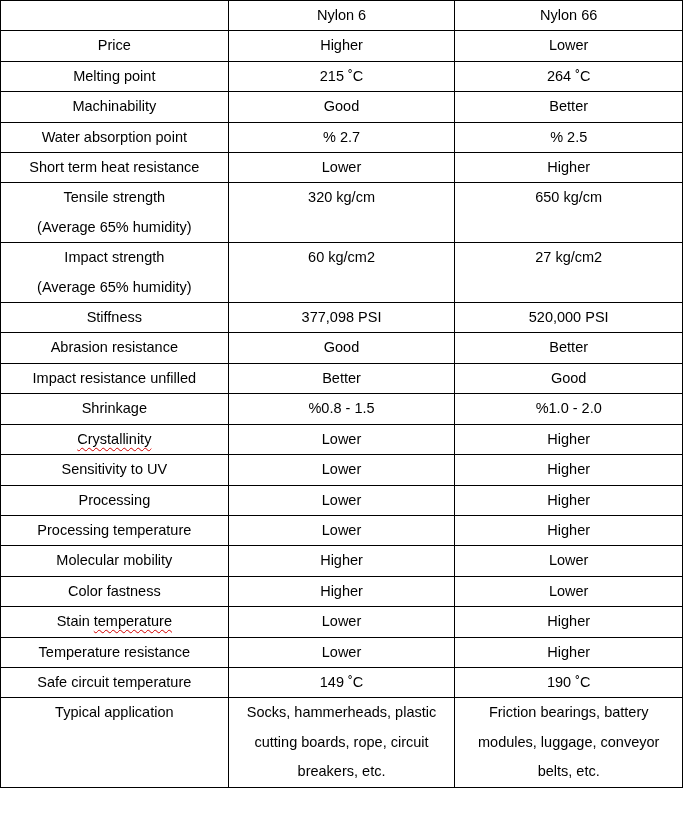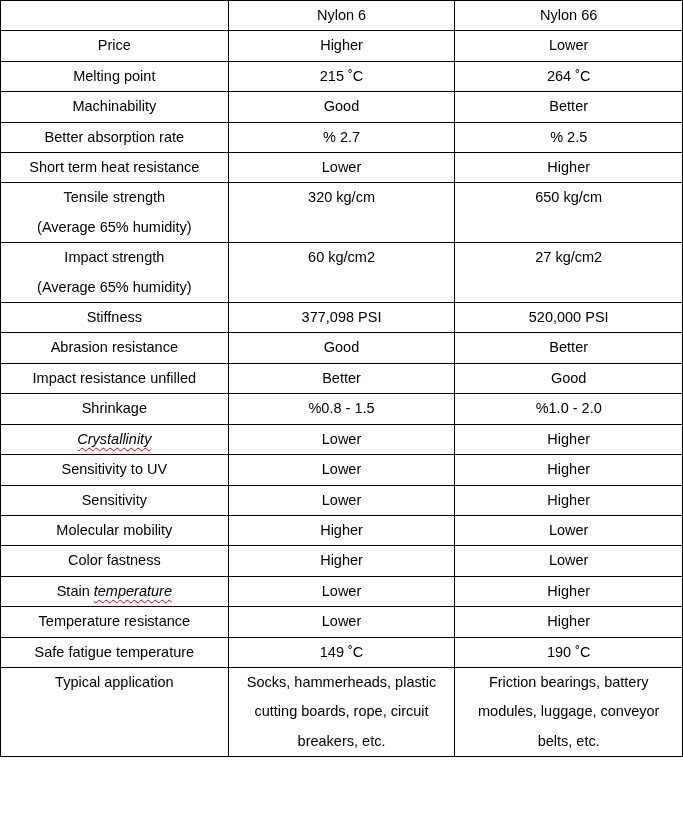--- a/index.html
+++ b/index.html
@@ -19,21 +19,20 @@
     padding: 0 4px;
     line-height: 29.4px;
   }
   col.c0 { width: 228px; }
   col.c1 { width: 227px; }
   col.c2 { width: 228px; }
   .squiggle {
     text-decoration: underline wavy #d00000;
     text-decoration-thickness: 1px;
     text-underline-offset: 3px;
-    font-style: italic;
   }
 </style>
 </head>
 <body>
 
 <table>
   <colgroup>
       <col class="c0">
       <col class="c1">
       <col class="c2">
@@ -53,21 +52,21 @@
         <td><span>Melting point</span></td>
         <td>215 ˚C</td>
         <td>264 ˚C</td>
       </tr>
       <tr>
         <td><span>Machinability</span></td>
         <td>Good</td>
         <td>Better</td>
       </tr>
       <tr>
-        <td><span>Better absorption rate</span></td>
+        <td><span>Water absorption point</span></td>
         <td>% 2.7</td>
         <td>% 2.5</td>
       </tr>
       <tr>
         <td><span>Short term heat resistance</span></td>
         <td>Lower</td>
         <td>Higher</td>
       </tr>
       <tr>
         <td><span>Tensile strength</span><br><span>(Average 65% humidity)</span></td>
@@ -103,21 +102,26 @@
         <td><span class="squiggle">Crystallinity</span></td>
         <td>Lower</td>
         <td>Higher</td>
       </tr>
       <tr>
         <td><span>Sensitivity to UV</span></td>
         <td>Lower</td>
         <td>Higher</td>
       </tr>
       <tr>
-        <td><span>Sensitivity</span></td>
+        <td><span>Processing</span></td>
+        <td>Lower</td>
+        <td>Higher</td>
+      </tr>
+      <tr>
+        <td><span>Processing temperature</span></td>
         <td>Lower</td>
         <td>Higher</td>
       </tr>
       <tr>
         <td><span>Molecular mobility</span></td>
         <td>Higher</td>
         <td>Lower</td>
       </tr>
       <tr>
         <td><span>Color fastness</span></td>
@@ -128,21 +132,21 @@
         <td><span>Stain <span class="squiggle">temperature</span></span></td>
         <td>Lower</td>
         <td>Higher</td>
       </tr>
       <tr>
         <td><span>Temperature resistance</span></td>
         <td>Lower</td>
         <td>Higher</td>
       </tr>
       <tr>
-        <td><span>Safe fatigue temperature</span></td>
+        <td><span>Safe circuit temperature</span></td>
         <td>149 ˚C</td>
         <td>190 ˚C</td>
       </tr>
       <tr>
         <td><span>Typical application</span></td>
         <td>Socks, hammerheads, plastic cutting boards, rope, circuit breakers, etc.</td>
         <td>Friction bearings, battery modules, luggage, conveyor belts, etc.</td>
       </tr>
     </tbody>
 </table>

